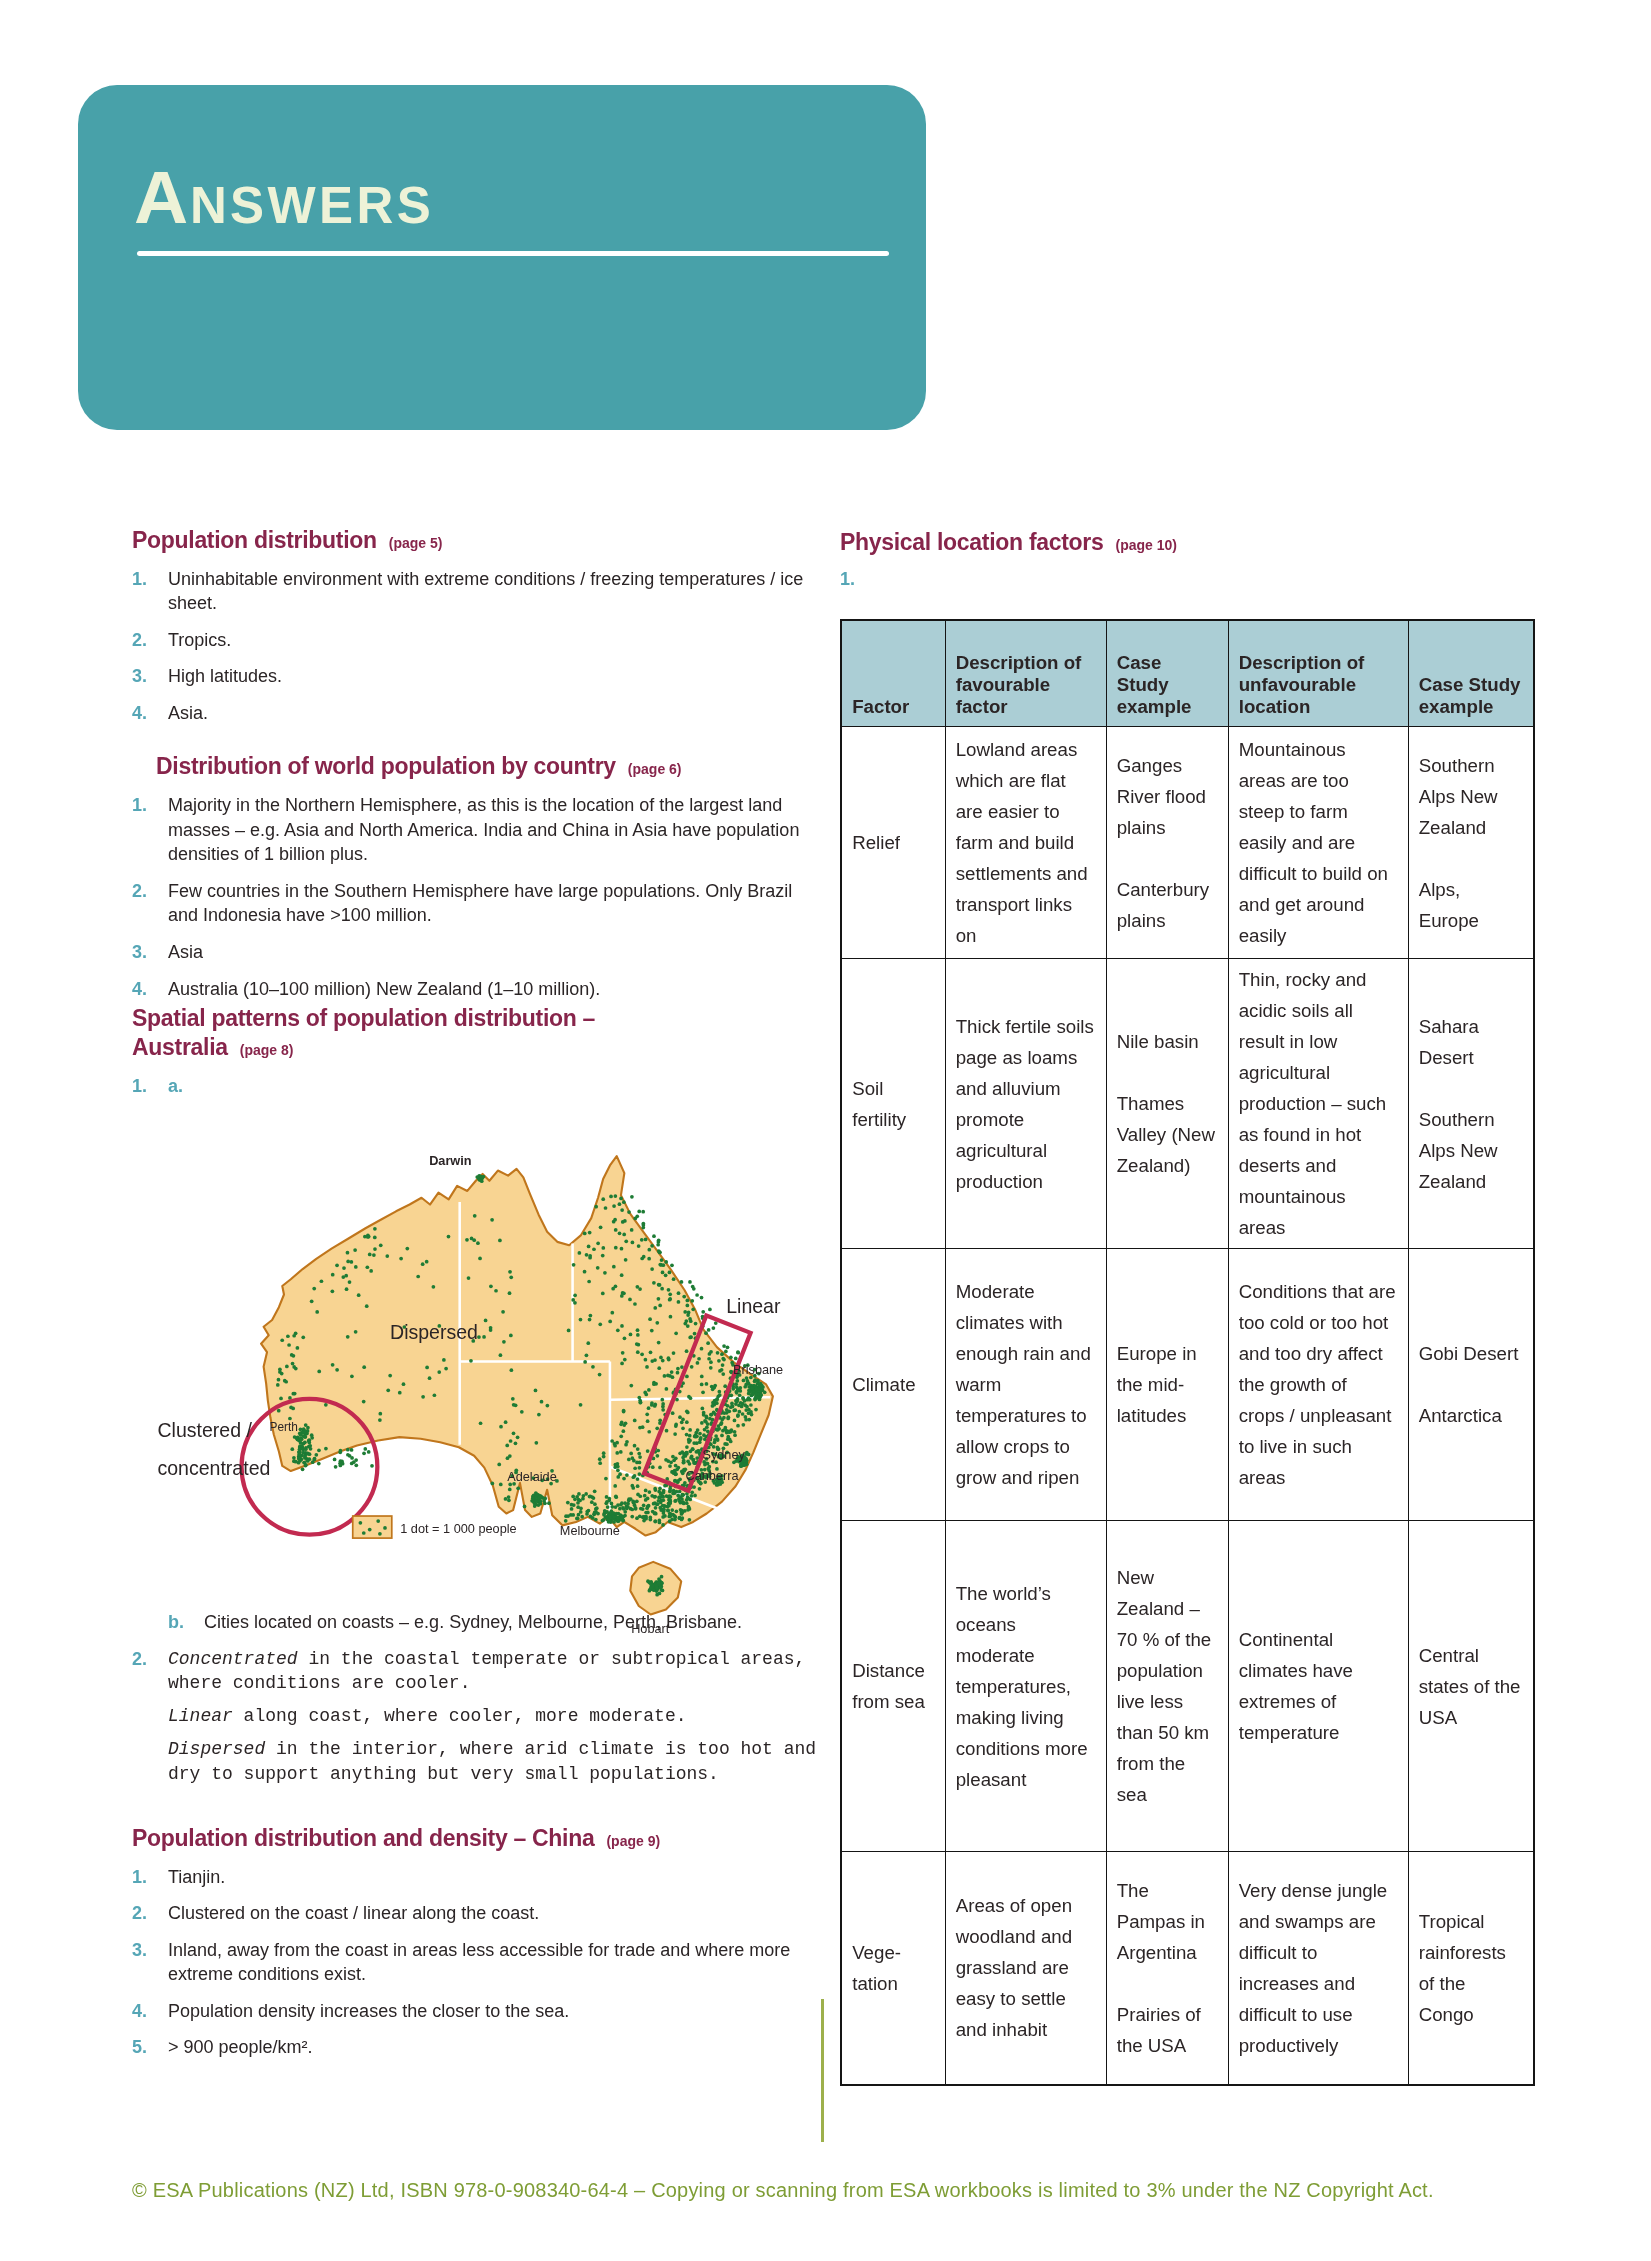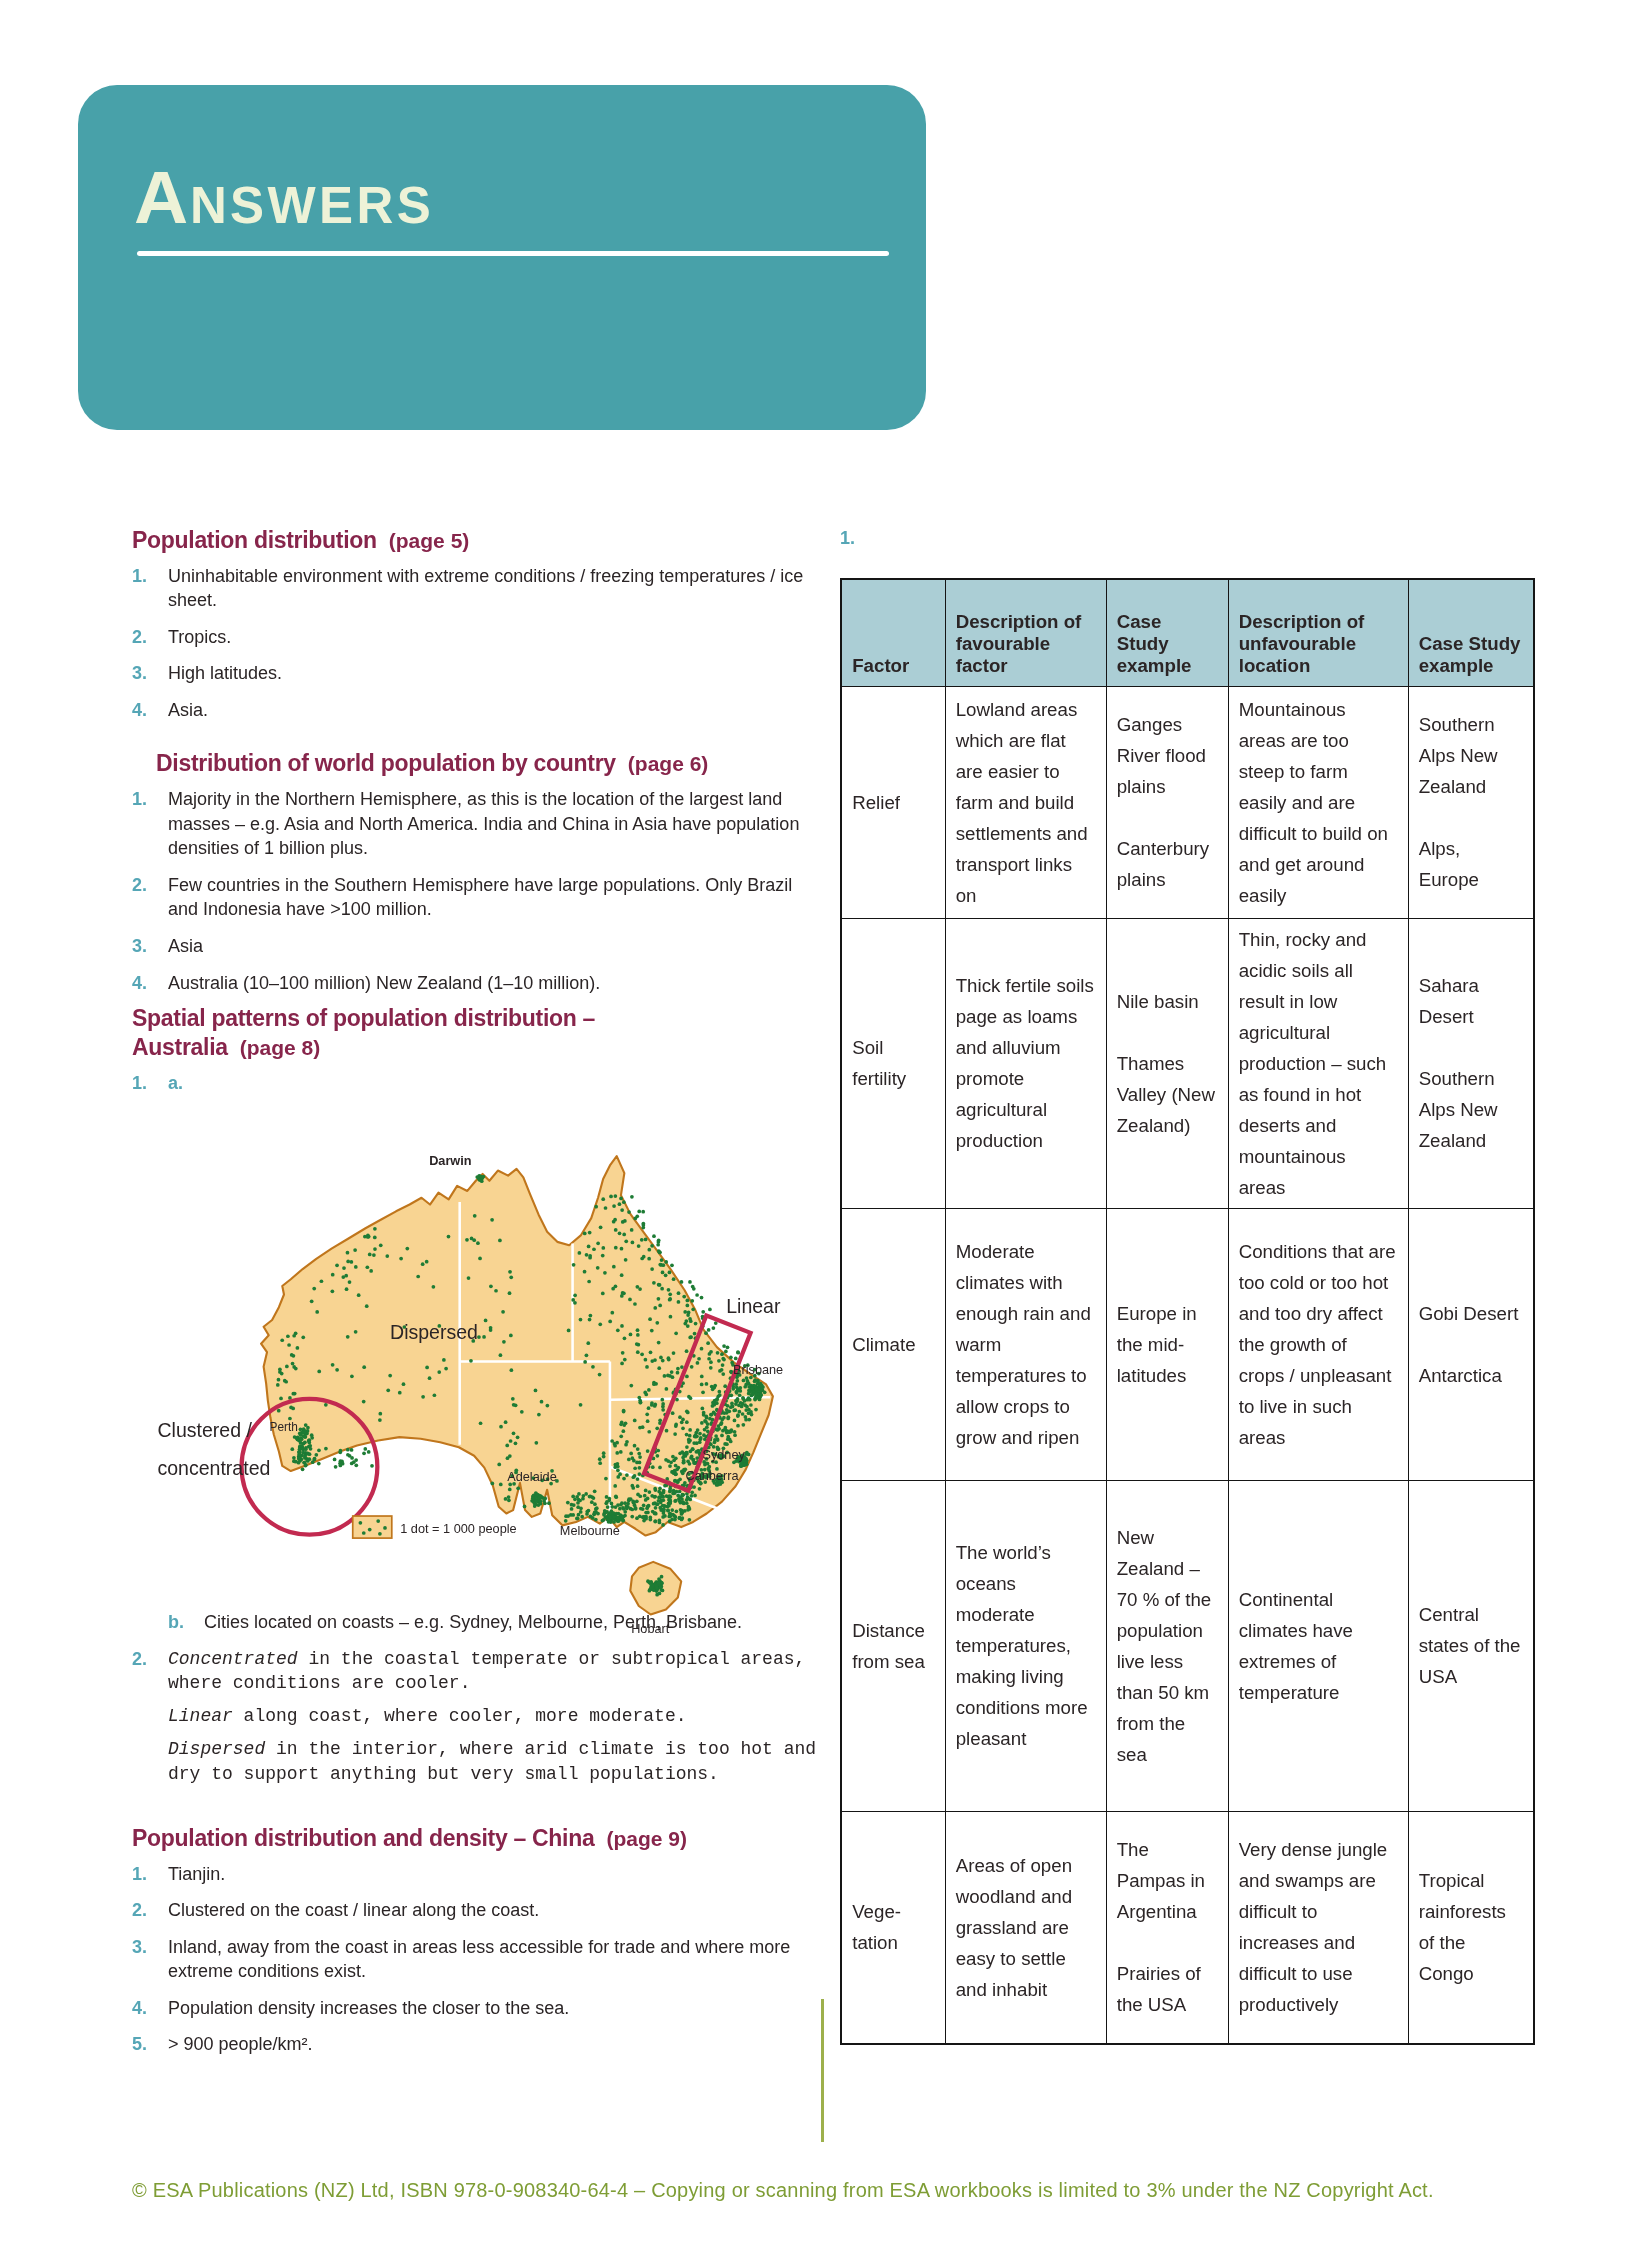--- a/index.html
+++ b/index.html
@@ -14,21 +14,21 @@
           background:var(--teal);border-radius:39px;}
   .banner-title{position:absolute;left:56px;top:75px;display:flex;align-items:baseline;
                 color:var(--cream);font-weight:bold;letter-spacing:1.7px;}
   .t-cap{font-size:75px;line-height:1;}
   .t-rest{font-size:51px;line-height:1;letter-spacing:3.4px;}
   .banner-underline{position:absolute;left:59px;top:166px;width:752px;height:5.1px;
                     background:#fff;border-radius:2.5px;}
   .colblock{position:absolute;}
   .sec-h{font-weight:bold;color:var(--maroon);font-size:23px;line-height:29px;
          letter-spacing:-0.3px;margin:0 0 8.5px 0;}
-  .page-ref{font-size:21px;margin-left:12px;letter-spacing:0;}
+  .page-ref{font-size:14px;margin-left:12px;letter-spacing:0;}
   .item{display:flex;margin-bottom:12px;font-size:18px;line-height:24.6px;}
   .num{flex:0 0 36px;color:var(--numteal);font-weight:bold;}
   .num.sub{flex:0 0 36px;}
   .indent{padding-left:36px;}
   .itext{flex:1;}
   .itext p{margin:0 0 8.5px 0;font-family:Liberation Mono, monospace;}
   .itext p:last-child{margin-bottom:0;}
   .lead-i{font-style:italic;}
   .map-svg{position:absolute;left:93px;top:1134px;}
   .map-label{font-family:"Liberation Sans",sans-serif;fill:var(--ink);}
@@ -1659,21 +1659,21 @@
     <div class="item">
       <span class="num">4.</span>
       <span class="itext">Population density increases the closer to the sea.</span>
     </div>
     <div class="item">
       <span class="num">5.</span>
       <span class="itext">&gt; 900 people/km².</span>
     </div>
   </div>
 
-<div id="rightCol" class="colblock" style="left:840px;top:528px;width:697px;"><span class="list-solo-num">1.</span><table class="factors">
+<div id="rightCol" class="colblock" style="left:840px;top:528px;width:697px;"><div class="sec-h"><span>Physical location factors</span><span class="page-ref">(page 10)</span></div><span class="list-solo-num">1.</span><table class="factors">
       <colgroup>
         <col style="width: 104px;">
         <col style="width: 161px;">
         <col style="width: 122px;">
         <col style="width: 180px;">
         <col style="width: 126px;">
       </colgroup>
       <thead>
         <tr style="height: 107px;">
           <th>Factor</th>

